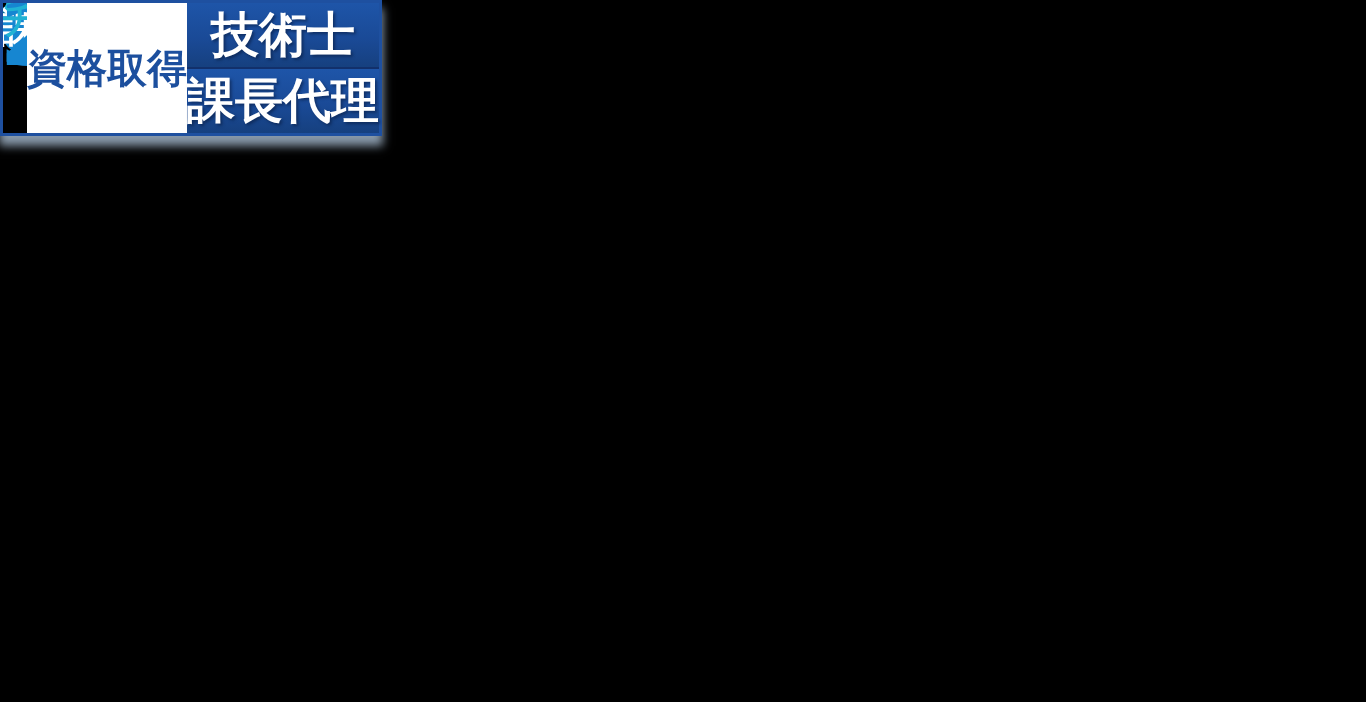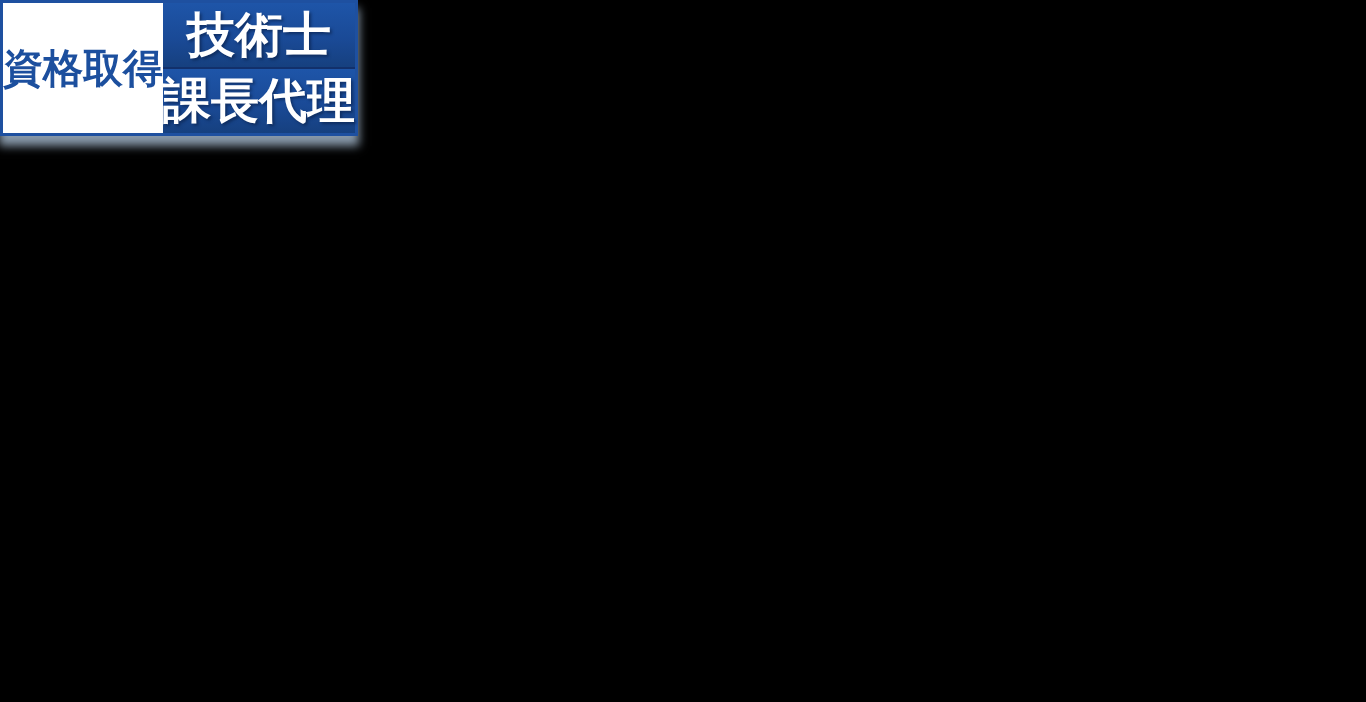--- a/index.html
+++ b/index.html
@@ -49,21 +49,21 @@
     display:flex;align-items:center;justify-content:center;
     color:#fff;font-size:40px;font-weight:bold;white-space:nowrap;}
   .b3{left:710; top:134; width:239; height:75;}
   .b4{left:1106;top:8;   width:170; height:71;}
   
   .qual-box{position:absolute;left:765;top:512;width:590;height:175;
     border:3px solid #1E50A0;box-sizing:border-box;display:flex;
     box-shadow:0 9px 9px 1px rgba(160,180,200,0.85);}
   .qual-left{width:243;background:#ffffff;
     display:flex;align-items:center;justify-content:center;
-    color:#1C4F9E;font-size:40px;font-weight:bold;white-space:nowrap;}
+    color:#1C4F9E;font-size:40px;font-weight:bold;white-space:nowrap;margin-left:24px;}
   .qual-right{flex:1;display:flex;flex-direction:column;}
   .qual-row{flex:1;display:flex;align-items:center;justify-content:center;
     color:#ffffff;font-size:48px;font-weight:bold;white-space:nowrap;
     background:linear-gradient(180deg,#1E55A8 0%,#1A4A97 55%,#16407F 100%);
     text-shadow:2px 2px 3px rgba(8,25,60,0.55);}
   .qual-row + .qual-row{border-top:2px solid #12306B;}
 </style>
 </head>
 <body>
 

